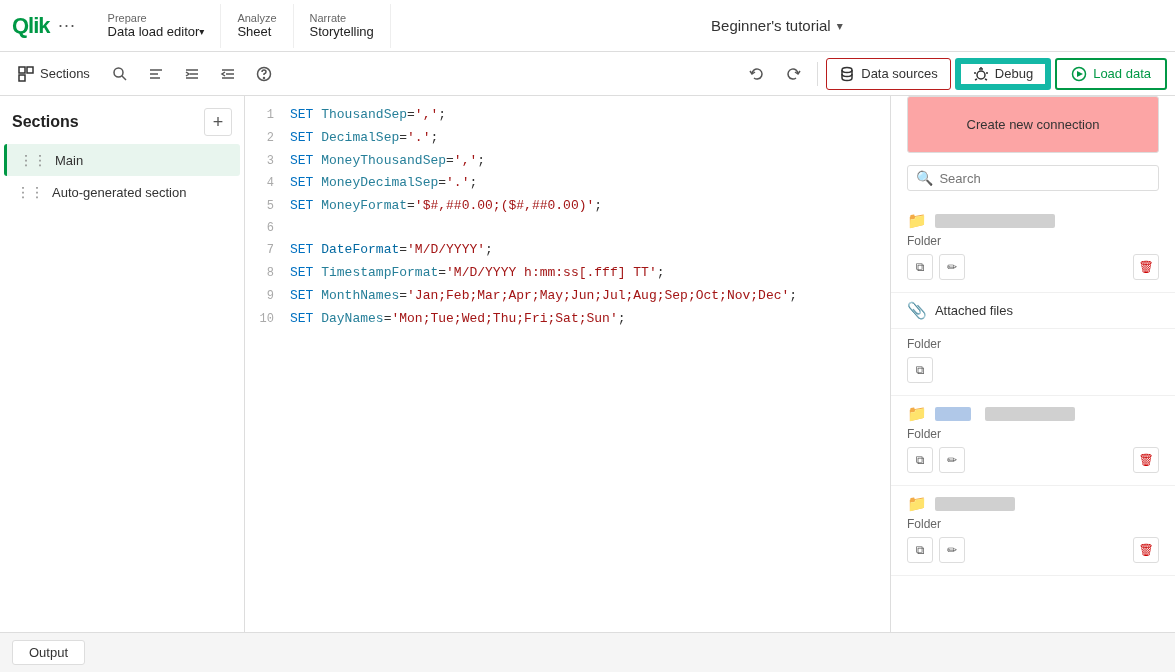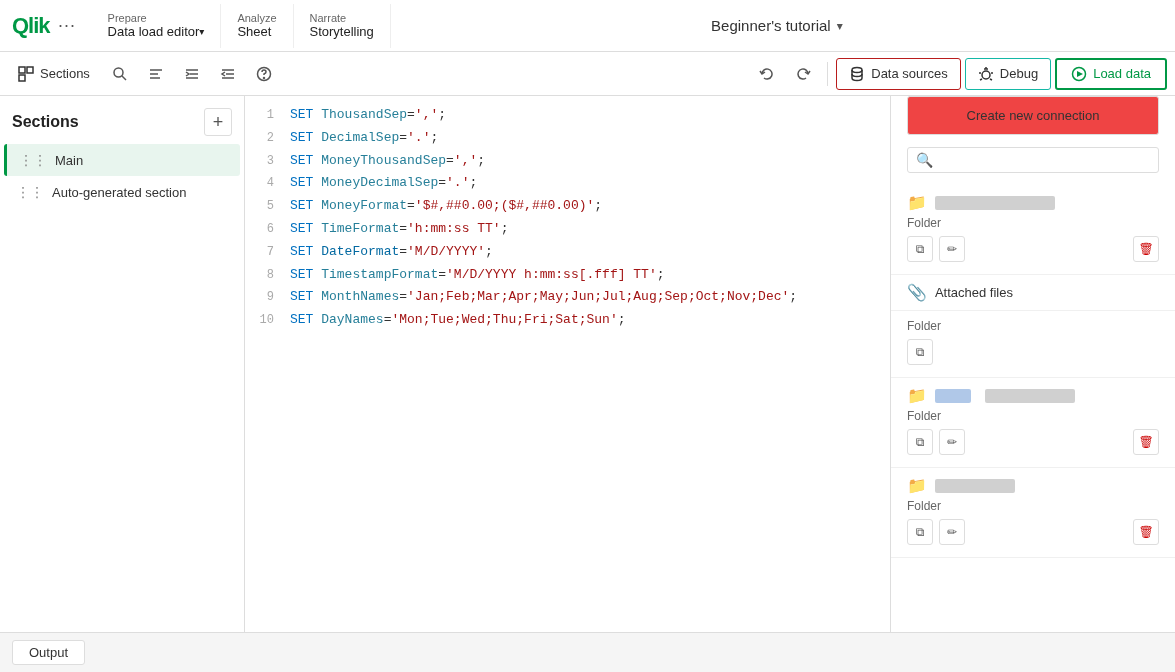--- a/index.html
+++ b/index.html
@@ -40,21 +40,21 @@
       width: 32px; height: 32px; border: none; background: none;
       cursor: pointer; border-radius: 3px; color: #555; font-size: 16px;
     }
     .btn-data-sources {
       display: flex; align-items: center; gap: 6px; padding: 4px 12px;
       border: 1px solid #b91c1c; background: #fff; cursor: pointer; border-radius: 3px;
       font-size: 13px; color: #333; height: 32px;
     }
     .btn-debug {
       display: flex; align-items: center; gap: 6px; padding: 4px 12px;
-      border: 1px solid #14b8a6; background: #fff; cursor: pointer; border-radius: 3px;
+      border: 6px solid #14b8a6; background: #fff; cursor: pointer; border-radius: 3px;
       font-size: 13px; color: #333; height: 32px;
     }
     .btn-load-data {
       display: flex; align-items: center; gap: 6px; padding: 4px 14px;
       border: 2px solid #009845; background: #fff; cursor: pointer; border-radius: 3px;
       font-size: 13px; color: #009845; height: 32px; font-weight: 500;
     }
 
     
     .main-content {
@@ -104,22 +104,22 @@
 
     
     .right-panel {
       width: 285px; background: #fff; border-left: 1px solid #ddd;
       display: flex; flex-direction: column; flex-shrink: 0; overflow-y: auto;
     }
     .right-panel-title {
       font-size: 16px; font-weight: 600; padding: 16px 16px 12px 16px; color: #222;
     }
     .create-connection-btn {
-      margin: 0 16px 12px 16px; padding: 11px 12px; border: 1px solid #ddd;
-      background: #ef4444; cursor: pointer; border-radius: 3px; font-size: 13px;
+      margin: 0 16px 12px 16px; padding: 20px 12px; border: 1px solid #ddd;
+      background: #fca5a5; cursor: pointer; border-radius: 3px; font-size: 13px;
       color: #333; text-align: center; width: calc(100% - 32px);
     }
     .search-box {
       display: flex; align-items: center; margin: 0 16px 12px 16px;
       border: 1px solid #ddd; border-radius: 3px; padding: 4px 8px; gap: 6px;
     }
     .search-icon { color: #888; font-size: 14px; }
     .search-input {
       border: none; outline: none; font-size: 13px; flex: 1; background: transparent;
     }
@@ -329,21 +329,20 @@
         <div class="code-line">
           <span class="line-num">4</span>
           <span class="line-code"><span style="color: rgb(0, 112, 192); font-weight: 500;">SET </span><span style="color: rgb(38, 127, 153);">MoneyDecimalSep</span><span>=</span><span style="color: rgb(163, 21, 21);">'.'</span><span>;</span></span>
         </div>
         <div class="code-line">
           <span class="line-num">5</span>
           <span class="line-code"><span style="color: rgb(0, 112, 192); font-weight: 500;">SET </span><span style="color: rgb(38, 127, 153);">MoneyFormat</span><span>=</span><span style="color: rgb(163, 21, 21);">'$#,##0.00;($#,##0.00)'</span><span>;</span></span>
         </div>
         <div class="code-line">
           <span class="line-num">6</span>
-          <span class="line-code"><span style="color: rgb(0, 112, 192); font-weight: 500;">SET </span><span style="color: rgb(38, 127, 153);">TimeFormat</span><span>=</span><span style="color: rgb(163, 21, 21);">'h:mm:ss TT'</span><span>;</span></span>
         </div>
         <div class="code-line">
           <span class="line-num">7</span>
           <span class="line-code"><span style="color: rgb(0, 112, 192); font-weight: 500;">SET </span><span style="color: #0369a1;">DateFormat</span><span>=</span><span style="color: rgb(163, 21, 21);">'M/D/YYYY'</span><span>;</span></span>
         </div>
         <div class="code-line">
           <span class="line-num">8</span>
           <span class="line-code"><span style="color: rgb(0, 112, 192); font-weight: 500;">SET </span><span style="color: rgb(38, 127, 153);">TimestampFormat</span><span>=</span><span style="color: rgb(163, 21, 21);">'M/D/YYYY h:mm:ss[.fff] TT'</span><span>;</span></span>
         </div>
         <div class="code-line">
@@ -356,20 +355,21 @@
         </div>
       </div>
   </div>
 
   <div class="right-panel">
 
     <button class="create-connection-btn">Create new connection</button>
 
     <div class="search-box">
       <span class="search-icon">🔍</span>
+      <input class="search-input" type="text" placeholder="Search" style="">
     </div>
 
     <div class="connection-item">
       <div class="connection-header">
         <span class="folder-icon">📁</span>
         <span class="blurred-bar" style="width:120px;"></span>
       </div>
       <div class="connection-label">Folder</div>
       <div class="connection-actions">
         <button class="conn-action-btn">⧉</button>

